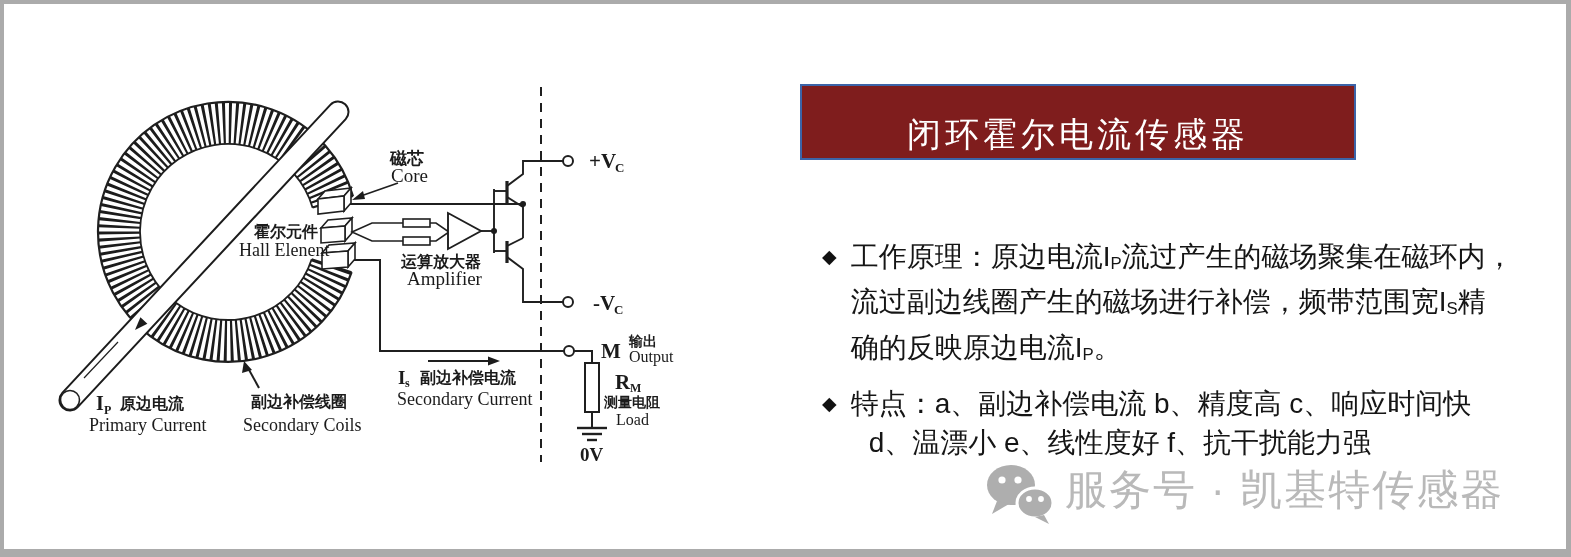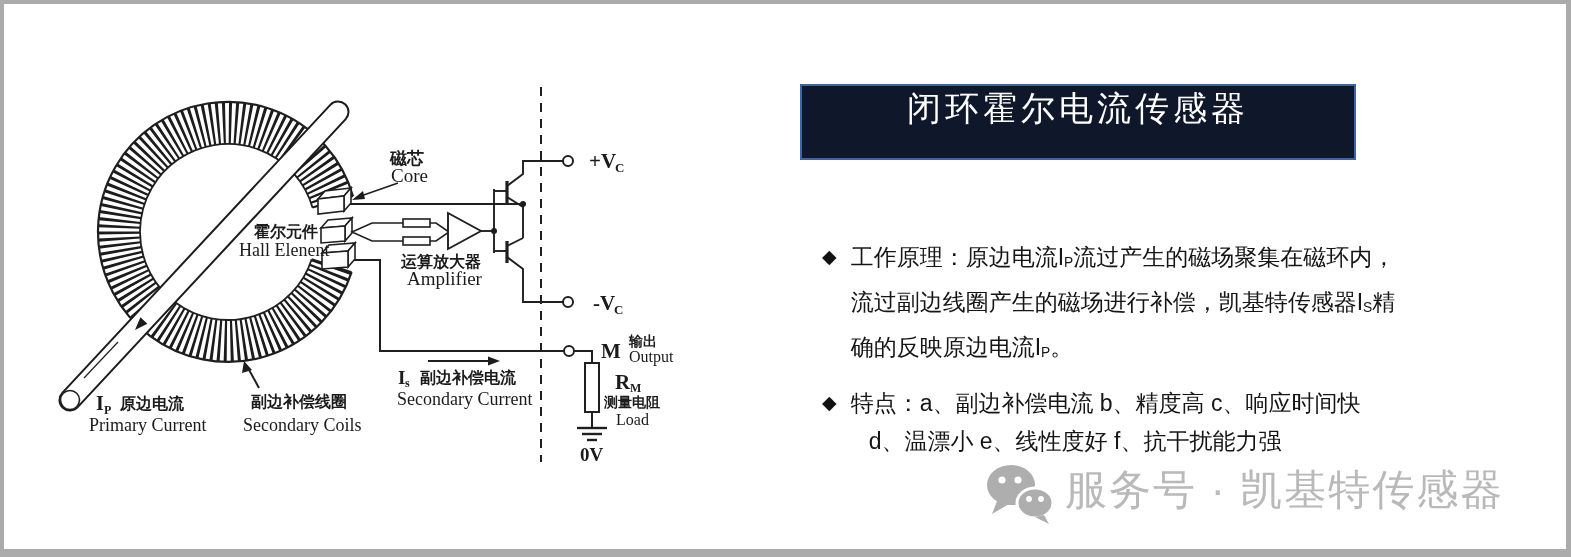--- a/index.html
+++ b/index.html
@@ -7,29 +7,29 @@
        font-family:"Liberation Sans",sans-serif;color:#111;position:relative;}
   .frame-strip{position:absolute;background:#ababab;}
   #strip-top{left:0;top:0;width:1571px;height:4px;}
   #strip-left{left:0;top:0;width:4px;height:557px;}
   #strip-right{left:1566px;top:0;width:5px;height:557px;}
   #strip-bottom{left:0;top:549px;width:1571px;height:8px;}
 
   #diagram-svg{position:absolute;left:0;top:0;}
 
   .banner{position:absolute;left:800px;top:84px;width:556px;height:76px;
-          background:#0f172a;border:2px solid #3c64a8;box-sizing:border-box;
-          display:flex;align-items:flex-start;justify-content:center;}
+          background:#7f1d1d;border:2px solid #3c64a8;box-sizing:border-box;
+          display:flex;align-items:flex-end;justify-content:center;}
   .banner .title{color:#ffffff;font-size:34px;letter-spacing:4px;font-weight:400;}
 
   .bullets{position:absolute;left:822px;top:238px;width:730px;}
   .bullet{display:flex;align-items:flex-start;}
   .bullet + .bullet{margin-top:11px;}
   .marker{font-size:19px;line-height:38.8px;margin-right:14px;color:#111;}
-  .lines{font-size:23px;line-height:38.8px;color:#151515;}
+  .lines{font-size:28px;line-height:38.8px;color:#151515;}
   .lines .line{white-space:pre;}
   .indent-cont .line + .line{padding-left:18px;}
   .subscript{font-size:0.6em;vertical-align:-0.15em;}
 
   .watermark{position:absolute;left:985px;top:462px;display:flex;}
   .watermark .wm-text{font-size:42px;color:#b9b9b9;letter-spacing:2px;margin-left:10px;}
 
   .svg-zh{font-family:"Liberation Sans",sans-serif;font-weight:600;fill:#1b1b1b;}
   .svg-en{font-family:"Liberation Serif",serif;fill:#1b1b1b;}
   .svg-en-b{font-family:"Liberation Serif",serif;font-weight:bold;fill:#1b1b1b;}
@@ -185,21 +185,21 @@
 
 <div class="banner">
   <span class="title">闭环霍尔电流传感器</span>
 </div>
 
 <div class="bullets">
   <div class="bullet">
     <span class="marker">◆</span>
     <div class="lines">
         <div class="line"><span>工作原理：原边电流</span><span>I</span><span class="subscript">P</span><span>流过产生的磁场聚集在磁环内，</span></div>
-        <div class="line"><span>流过副边线圈产生的磁场进行补偿，凯基特传感器</span><span>I</span><span class="subscript">S</span><span>精</span></div>
+        <div class="line"><span>流过副边线圈产生的磁场进行补偿，频带范围宽</span><span>I</span><span class="subscript">S</span><span>精</span></div>
         <div class="line"><span>确的反映原边电流</span><span>I</span><span class="subscript">P</span><span>。</span></div>
       </div>
   </div>
   <div class="bullet">
     <span class="marker">◆</span>
     <div class="lines indent-cont">
         <div class="line"><span>特点：a、副边补偿电流 b、精度高 c、响应时间快</span></div>
         <div class="line"><span>d、温漂小 e、线性度好 f、抗干扰能力强</span></div>
       </div>
   </div>

